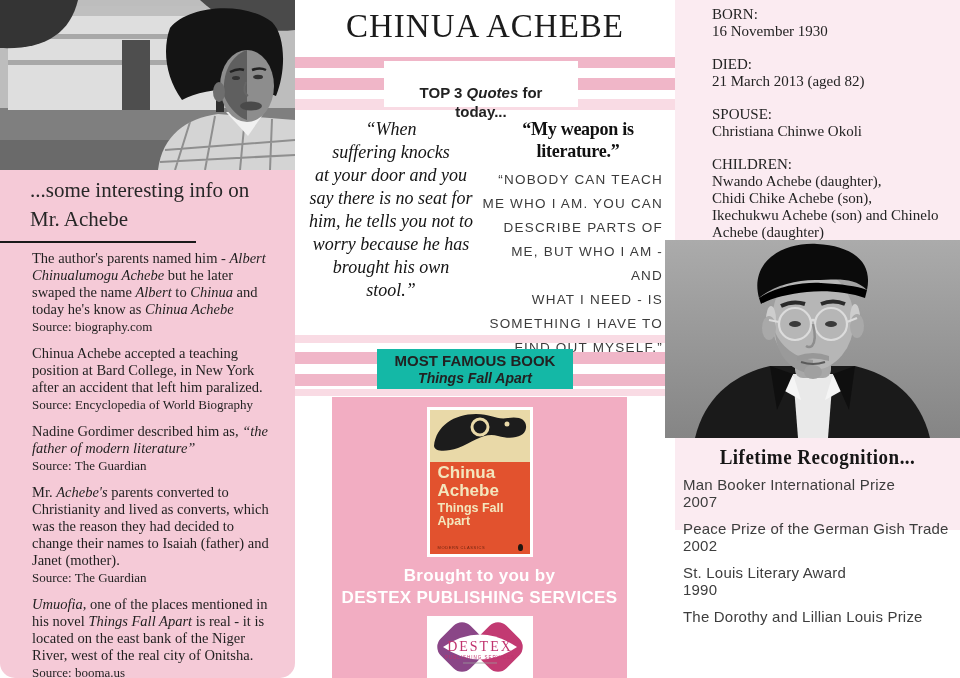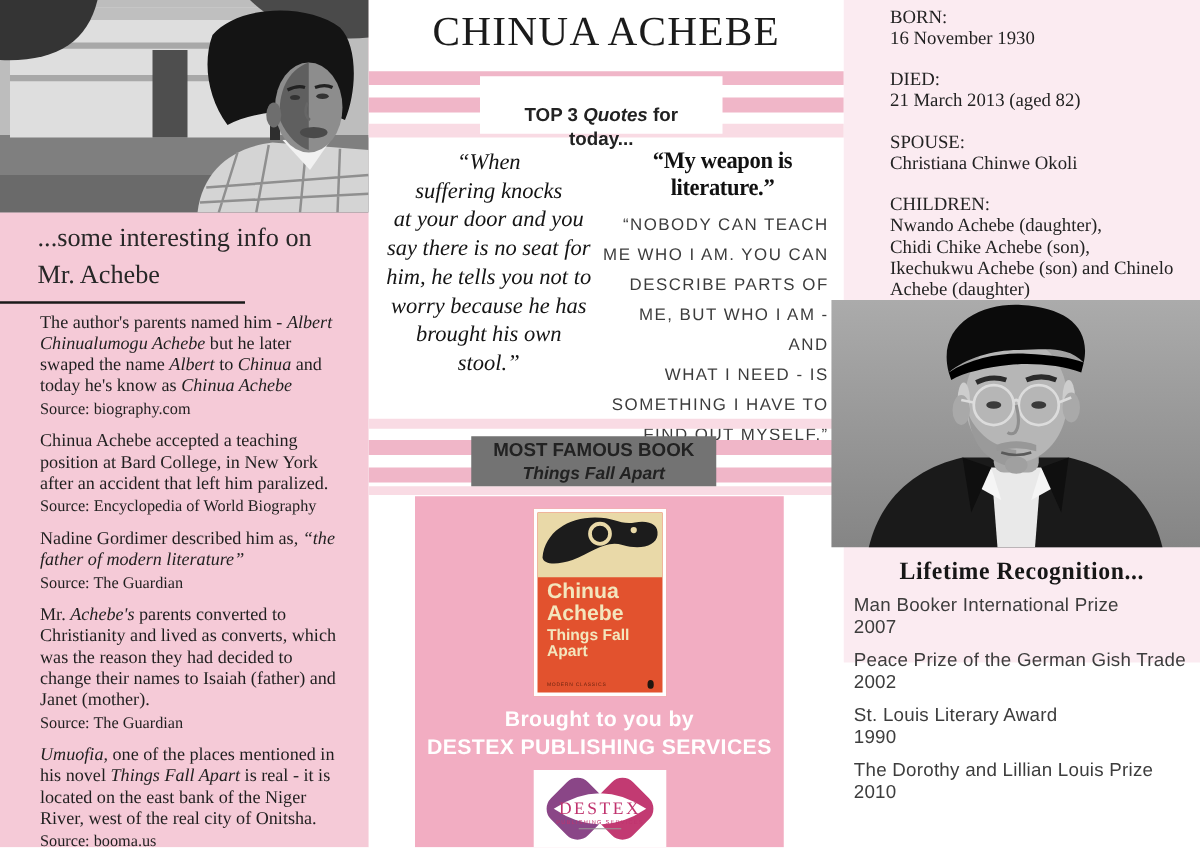--- a/index.html
+++ b/index.html
@@ -1,20 +1,20 @@
 <!DOCTYPE html>
 <html style="--left_bg: #f5cad7; --right_bg: #fbebf1; --mid_box_pink: #f2adc2; --stripe_medium: #f0b6c8; --stripe_light: #f9dbe4; --rule_black: #1a1a1a; --book_orange: #e2522e; --book_cream: #e9d9a8; --logo_purple: #8a4687; --logo_magenta: #c23a72; --award_text: #3d3d3d;"><head>
 <meta charset="utf-8">
 <style>
   html,body{margin:0;padding:0;background:#ffffff;}
   .page{position:relative;width:960px;height:678px;overflow:hidden;background:#fff;
         font-family:"Liberation Serif",serif;}
 
   
-  .col-left{position:absolute;left:0;top:0;width:295px;height:678px;background:var(--left_bg);}
+  .col-left{position:absolute;left:0;top:0;width:295px;height:678px;background:var(--left_bg);border-radius:15px;}
   .photo-young{position:absolute;left:0;top:0;width:295px;height:170px;}
   .left-heading{position:absolute;left:30px;top:176px;width:252px;
                 font-size:21px;line-height:29px;color:#272727;}
   .rule{position:absolute;left:0;top:241px;width:196px;height:2px;background:var(--rule_black);}
   .facts{position:absolute;left:32px;top:250px;width:242px;color:#1f1f1f;}
   .fact{margin-bottom:11px;}
   .fact p{margin:0;font-size:14.5px;line-height:17px;}
   .fact .src{font-size:13px;line-height:15px;margin-top:1px;}
 
   
@@ -30,21 +30,21 @@
                font-size:15px;line-height:19px;padding-top:22px;box-sizing:border-box;color:#222;}
   .quote1{position:absolute;left:2px;top:118px;width:188px;text-align:center;
           font-style:italic;font-size:18px;line-height:23px;white-space:pre-line;color:#141414;}
   .quote2{position:absolute;left:184px;top:118px;width:198px;text-align:center;font-weight:700;
           font-size:19px;letter-spacing:-0.3px;color:#111;transform:scaleX(0.95);}
   .quote3{position:absolute;left:182px;top:168px;width:186px;text-align:right;
           font-family:"Liberation Sans",sans-serif;font-size:13.5px;line-height:24px;
           letter-spacing:1.2px;color:#3c3c3c;white-space:pre-line;}
   .b2a{top:335px;height:8px;} .b2b{top:352px;height:12px;}
   .b2c{top:374px;height:12px;} .b2d{top:389px;height:7px;}
-  .banner2-box{position:absolute;left:82px;top:349px;width:196px;height:40px;background:#737373;
+  .banner2-box{position:absolute;left:82px;top:349px;width:196px;height:40px;background:#14b8a6;
                text-align:center;font-family:"Liberation Sans",sans-serif;font-weight:700;
                color:#222;padding-top:3px;box-sizing:border-box;}
   .banner2-box .l1{font-size:15px;line-height:18px;}
   .banner2-box .l2{font-size:14px;line-height:17px;font-style:italic;}
   .mid-box{position:absolute;left:37px;top:397px;width:295px;height:281px;background:var(--mid_box_pink);}
   .book{width:100px;height:144px;border:3px solid #fff;margin:10px auto 0;position:relative;
         background:var(--book_orange);}
   .book-top{position:absolute;top:0;left:0;width:100px;height:52px;}
   .book-text{position:absolute;top:54px;left:8px;right:2px;font-family:"Liberation Sans",sans-serif;
              font-weight:700;color:#f3e6bd;text-align:left;}
@@ -239,21 +239,20 @@
       <div class="award">
         <div class="award-name">Peace Prize of the German Gish Trade</div>
         <div class="award-year">2002</div>
       </div>
       <div class="award">
         <div class="award-name">St. Louis Literary Award</div>
         <div class="award-year">1990</div>
       </div>
       <div class="award">
         <div class="award-name">The Dorothy and Lillian Louis Prize</div>
-        <div class="award-year">2010</div>
       </div>
     </div>
   </div>
 
   <div class="photo-old">
     <svg viewBox="0 0 295 198" width="295" height="198" preserveAspectRatio="none">
       <defs>
         <linearGradient id="bgGrad" x1="0" y1="0" x2="0" y2="1">
           <stop offset="0" stop-color="#ababab"></stop>
           <stop offset="1" stop-color="#858585"></stop>

